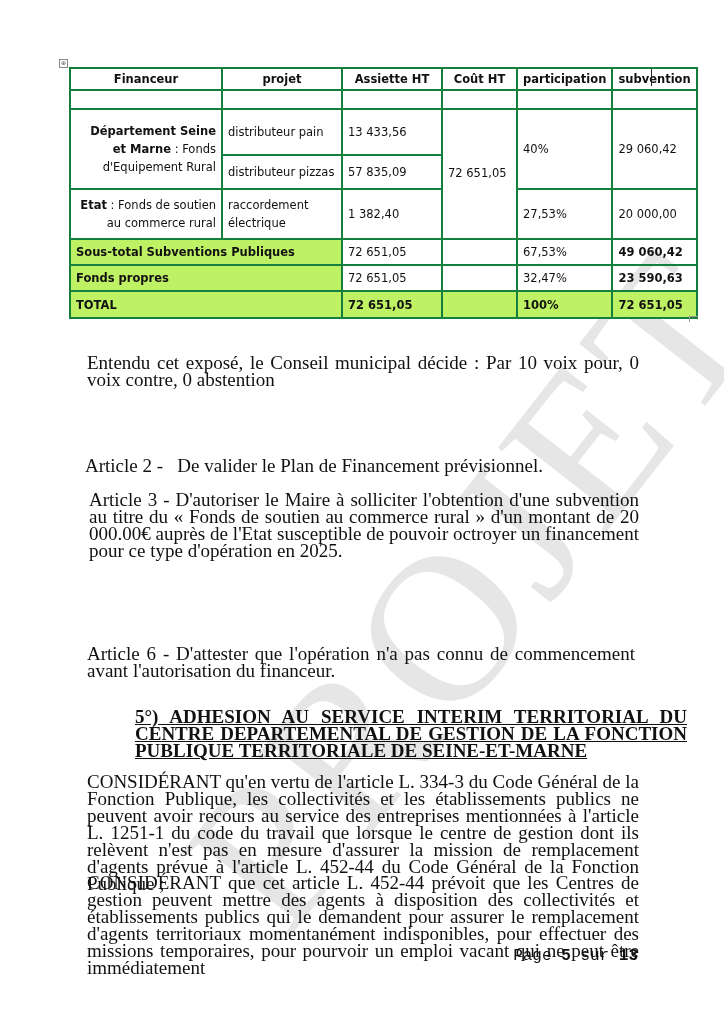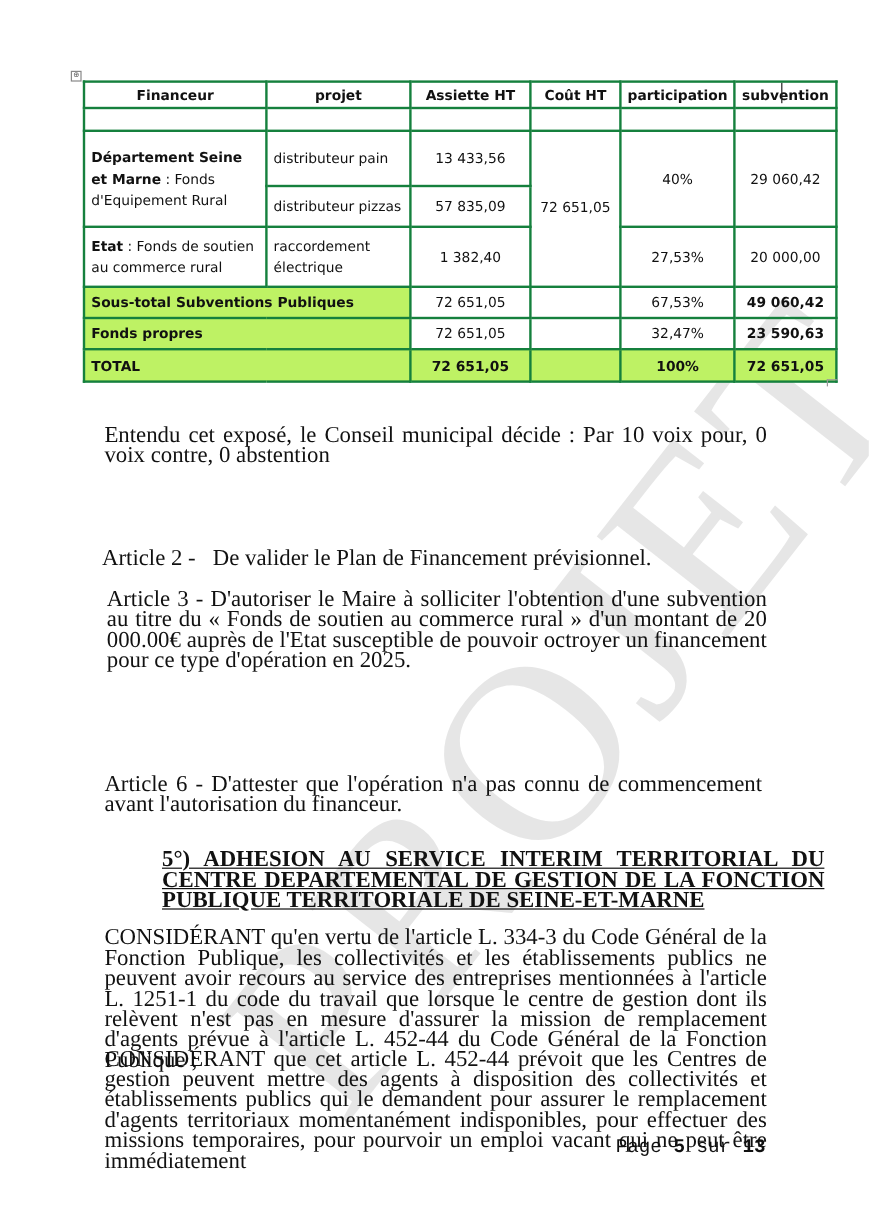--- a/index.html
+++ b/index.html
@@ -5,22 +5,22 @@
     html, body { margin: 0; padding: 0; background: #ffffff; }
     body { width: 724px; height: 1024px; position: relative; overflow: hidden; color: #111; }
     .page { position: absolute; left: 0; top: 0; width: 724px; height: 1024px; }
 
     .anchor-mark { position: absolute; left: 59px; top: 59px; width: 7px; height: 7px; border: 1px solid #888; font-size: 6px; line-height: 6px; color: #555; font-family: "Liberation Sans", sans-serif; text-align: center; }
 
     table.fin { position: absolute; left: 69px; top: 67px; border-collapse: collapse; font-family: "DejaVu Sans", sans-serif; font-size: 11.5px; table-layout: fixed; }
     table.fin td, table.fin th { border: 2px solid #15803d; padding: 0 5px; vertical-align: middle; }
     table.fin th { font-weight: bold; text-align: center; height: 20px; }
     .c-fin { width: 152px; } .c-proj { width: 120px; } .c-ass { width: 100px; } .c-cout { width: 75px; } .c-part { width: 86px; } .c-sub { width: 84px; }
-    td.num { text-align: center; }
-    .financeur-cell { text-align: left; line-height: 18px; }
+    td.num { text-align: left; }
+    .financeur-cell { text-align: right; line-height: 18px; }
     .gray { background: #bef264; }
     .bold { font-weight: bold; padding-left: 27px; }
     .empty-row td { height: 17px; }
 
     .text { position: absolute; left: 87px; width: 552px; font-family: "Liberation Serif", serif; font-size: 19px; line-height: 17px; text-align: justify; }
     .para { position: absolute; }
     .heading { font-weight: bold; text-decoration: underline; text-align: justify; text-align-last: left; }
     .footer { position: absolute; right: 86px; top: 947px; font-family: Liberation Mono, monospace; font-size: 16px; }
     .footer b { font-weight: bold; }
 

